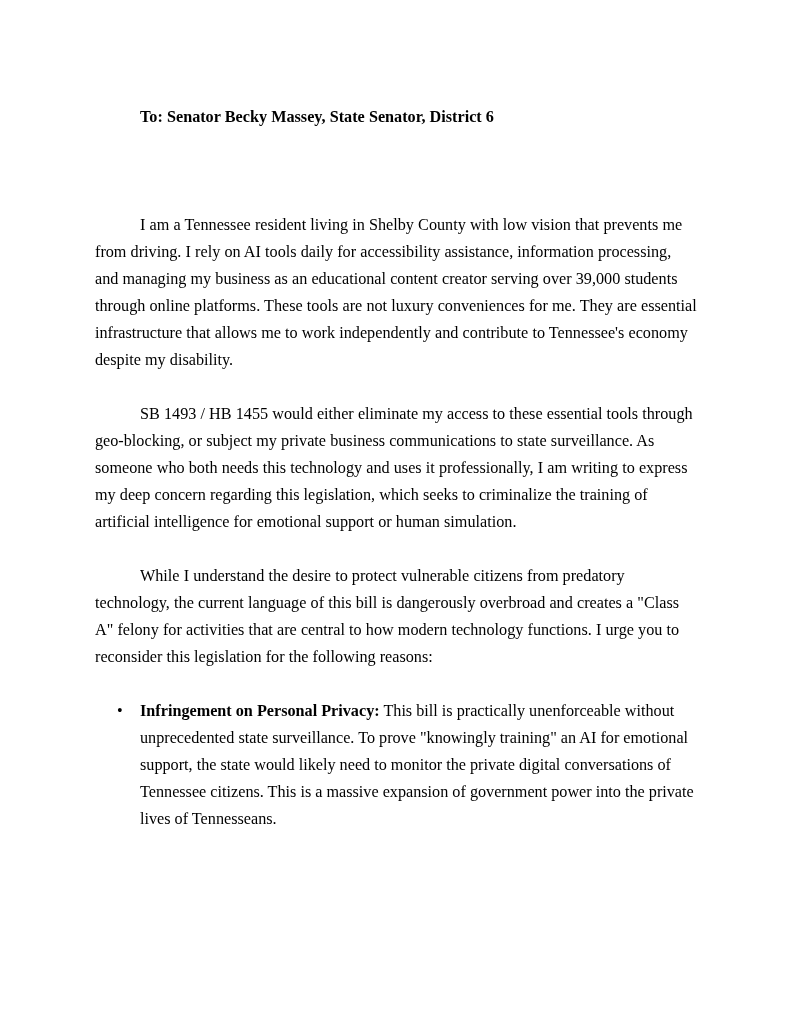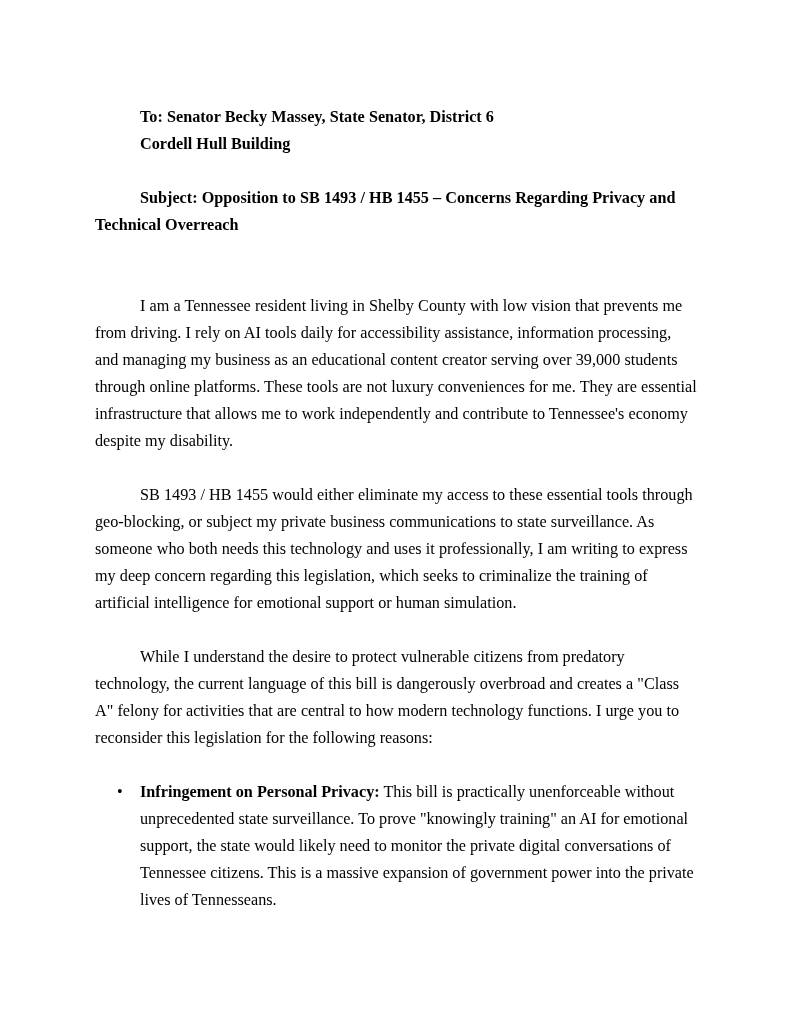--- a/index.html
+++ b/index.html
@@ -71,26 +71,24 @@
   }
 </style>
 </head>
 <body>
 
 <div class="page">
   <div class="content">
 
     <div>
       <p class="line bold addr-line">To: Senator Becky Massey, State Senator, District 6</p>
-      <p class="line bold addr-line">Cordell Hull Building</p>
     </div>
 
     <div class="gap"></div>
 
-    <p class="para bold indent">Subject: Opposition to SB 1493 / HB 1455 – Concerns Regarding Privacy and Technical Overreach</p>
 
     <div class="gap"></div>
 
 
     <div class="gap"></div>
 
     <p class="para indent">I am a Tennessee resident living in Shelby County with low vision that prevents me from driving. I rely on AI tools daily for accessibility assistance, information processing, and managing my business as an educational content creator serving over 39,000 students through online platforms. These tools are not luxury conveniences for me. They are essential infrastructure that allows me to work independently and contribute to Tennessee's economy despite my disability.</p>
 
     <div class="gap"></div>
 

